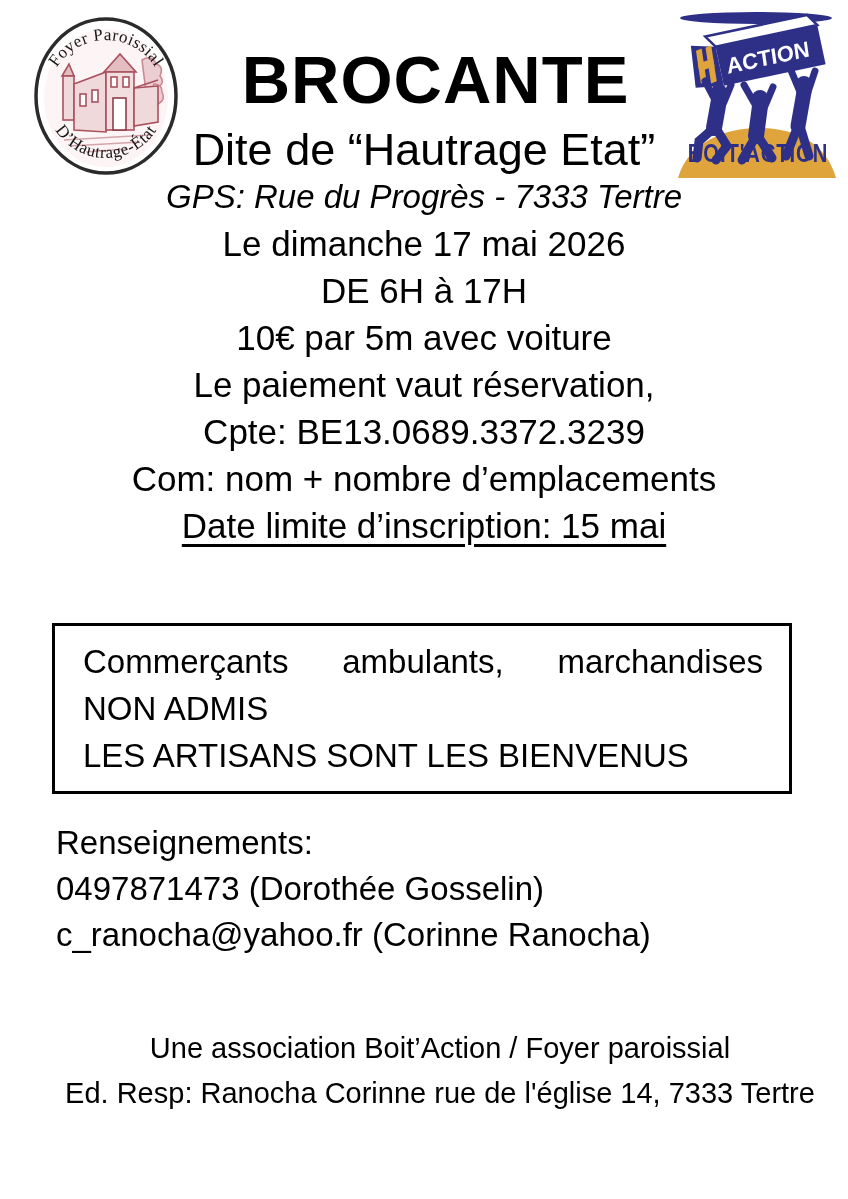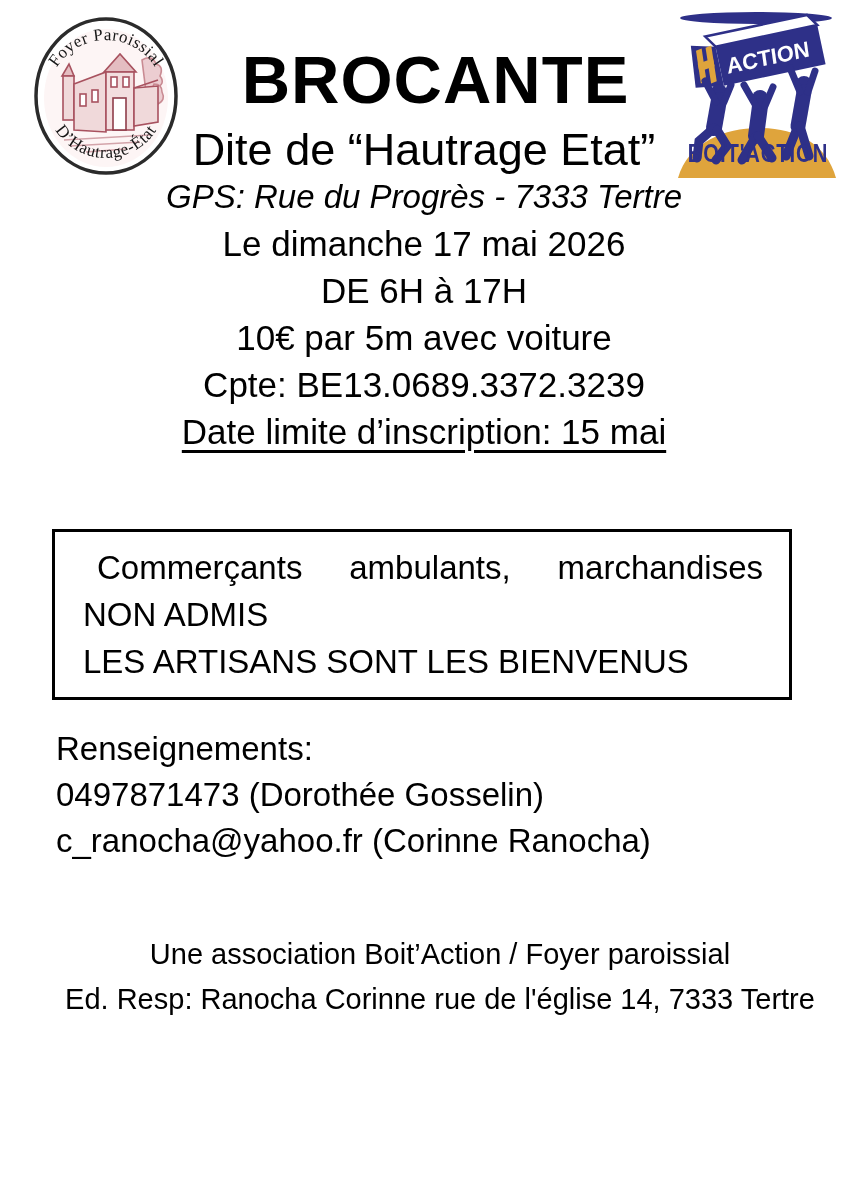--- a/index.html
+++ b/index.html
@@ -37,21 +37,21 @@
   
   .notice-box{
     box-sizing:border-box;
     margin:74px 0 0 52px;
     width:740px;
     border:3px solid #000;
     padding:12px 26px 12px 28px;
     text-align:left;
   }
   .notice-box .bline{font-size:33px;line-height:47px;}
-  .jline{text-align:justify;text-align-last:justify;margin-left:14px;}
+  .jline{text-align:justify;text-align-last:justify;}
 
   
   .contact{margin:26px 0 0 56px;text-align:left;}
   .contact .cline{font-size:33px;line-height:46px;}
 
   
   .footer{margin-top:68px;text-align:center;padding-left:32px;}
   .footer .fline{font-size:29px;line-height:45px;}
 
   .arc-text{
@@ -150,21 +150,23 @@
     </svg>
   </div>
 
   <div class="content">
     <h1 class="title">BROCANTE</h1>
     <div class="line l-sub">Dite de “Hautrage Etat”</div>
     <div class="line l-gps">GPS: Rue du Progrès - 7333 Tertre</div>
     <div class="line bold">Le dimanche 17 mai 2026</div>
     <div class="line bold">DE 6H à 17H</div>
     <div class="line">10€ par 5m avec voiture</div>
+    <div class="line">Le paiement vaut réservation,</div>
     <div class="line">Cpte: BE13.0689.3372.3239</div>
+    <div class="line">Com: nom + nombre d’emplacements</div>
     <div class="line u">Date limite d’inscription: 15 mai</div>
 
     <div class="notice-box">
       <div class="bline jline">Commerçants ambulants, marchandises</div>
       <div class="bline">NON ADMIS</div>
       <div class="bline bold">LES ARTISANS SONT LES BIENVENUS</div>
     </div>
 
     <div class="contact">
       <div class="cline">Renseignements:</div>

